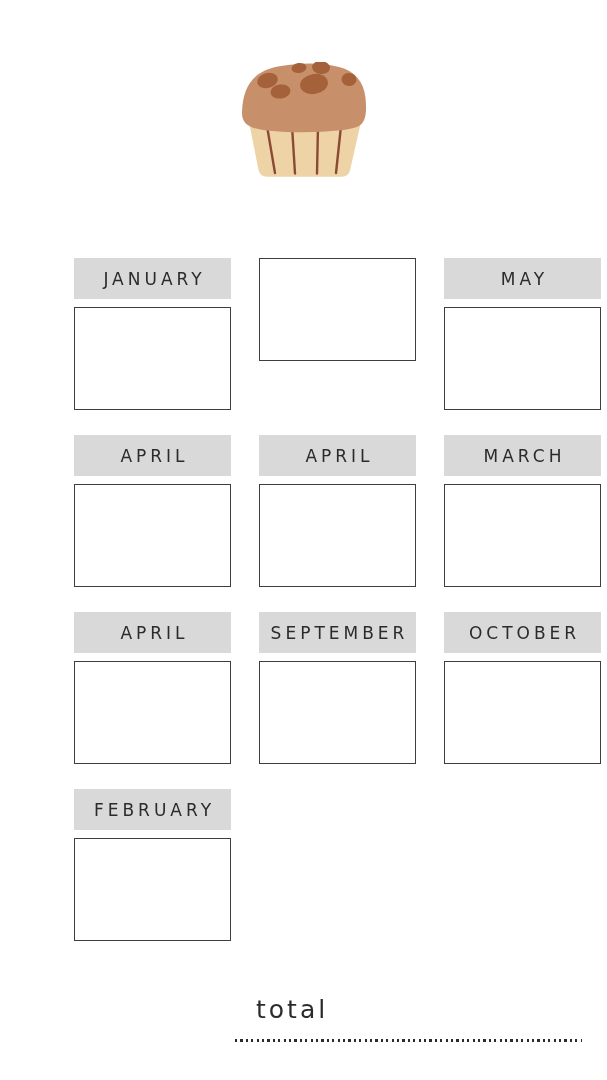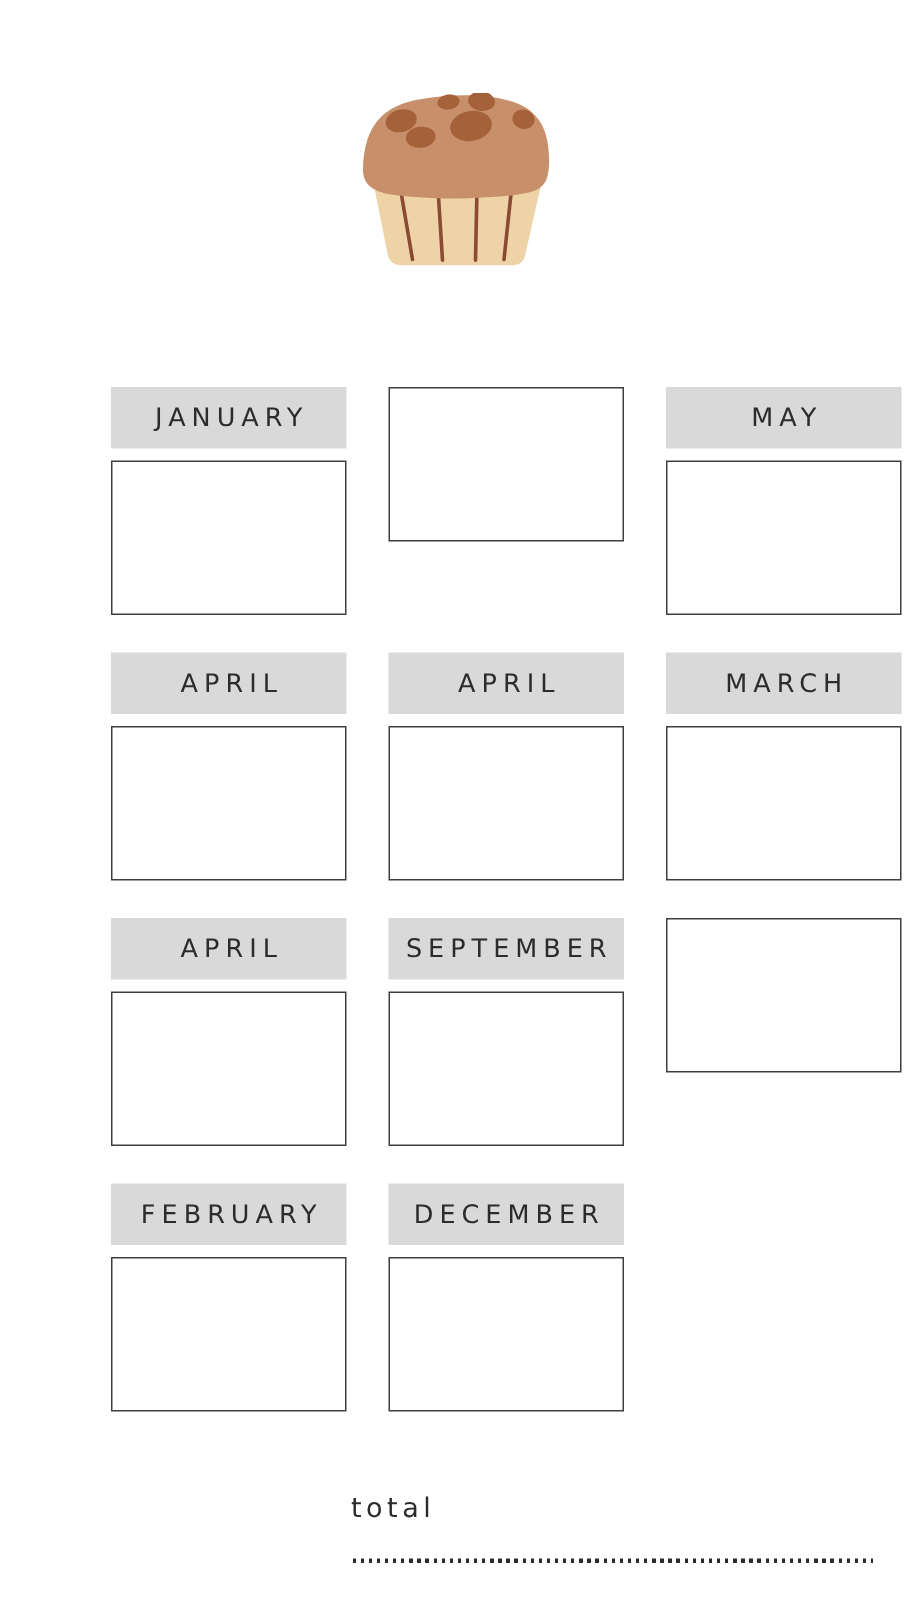--- a/index.html
+++ b/index.html
@@ -48,22 +48,22 @@
   }
   .month-box {
     height: 101px;
     background: #ffffff;
     border: 1.5px solid var(--box-border, #3e3e3e);
   }
 
   
   .total-label {
     position: absolute;
-    left: 234px; top: 995px;
-    font-size: 18px;
+    left: 256px; top: 995px;
+    font-size: 25px;
     letter-spacing: 3px;
     color: var(--ink, #2b2b2b);
   }
   .total-line {
     position: absolute;
     left: 235px; top: 1039px;
     width: 347px; height: 3px;
     background: repeating-linear-gradient(
       90deg,
       var(--ink, #2b2b2b) 0px, var(--ink, #2b2b2b) 2.2px,
@@ -149,35 +149,32 @@
     </div>
 
     <div class="month-cell">
       <div class="month-header">
         <span class="month-label">SEPTEMBER</span>
       </div>
       <div class="month-box"></div>
     </div>
 
     <div class="month-cell">
+      <div class="month-header">
+        <span class="month-label">OCTOBER</span>
+      </div>
       <div class="month-box"></div>
     </div>
 
     <div class="month-cell">
       <div class="month-header">
         <span class="month-label">FEBRUARY</span>
       </div>
       <div class="month-box"></div>
     </div>
 
-    <div class="month-cell">
-      <div class="month-header">
-        <span class="month-label">DECEMBER</span>
-      </div>
-      <div class="month-box"></div>
-    </div>
 
   </div>
 
   <div class="total-label">total</div>
   <div class="total-line"></div>
 
 </div>
 
 </body></html>

